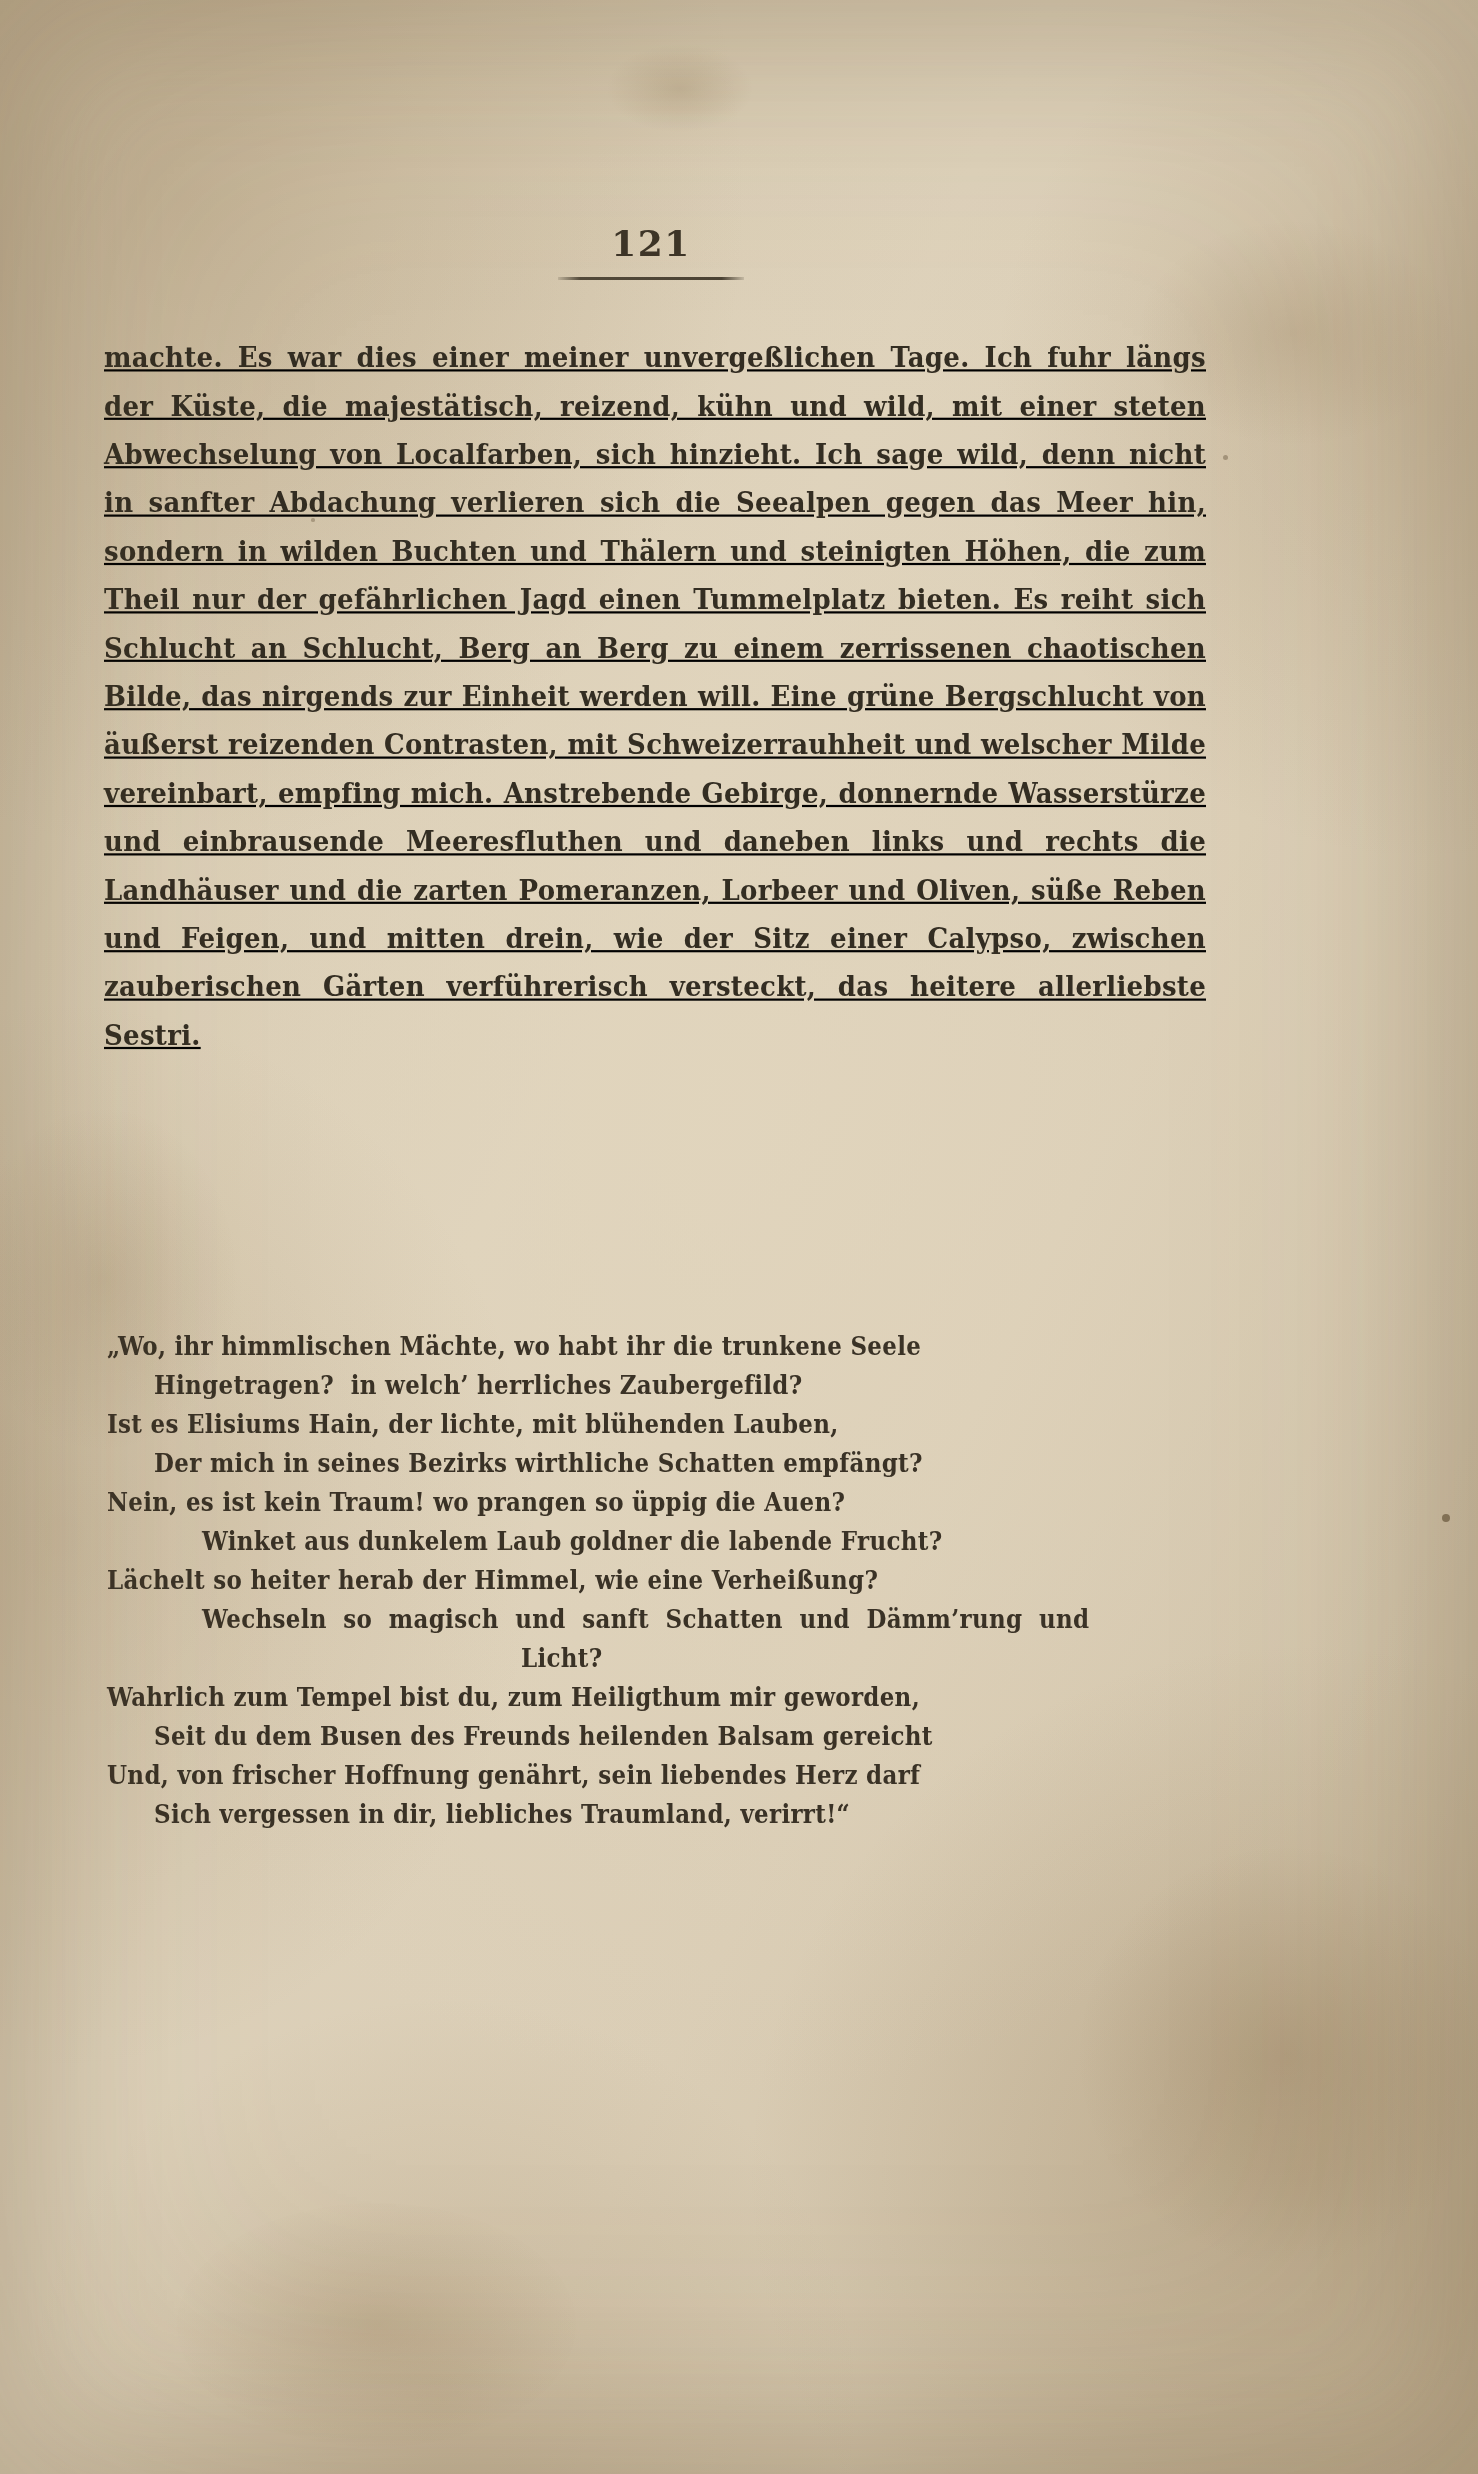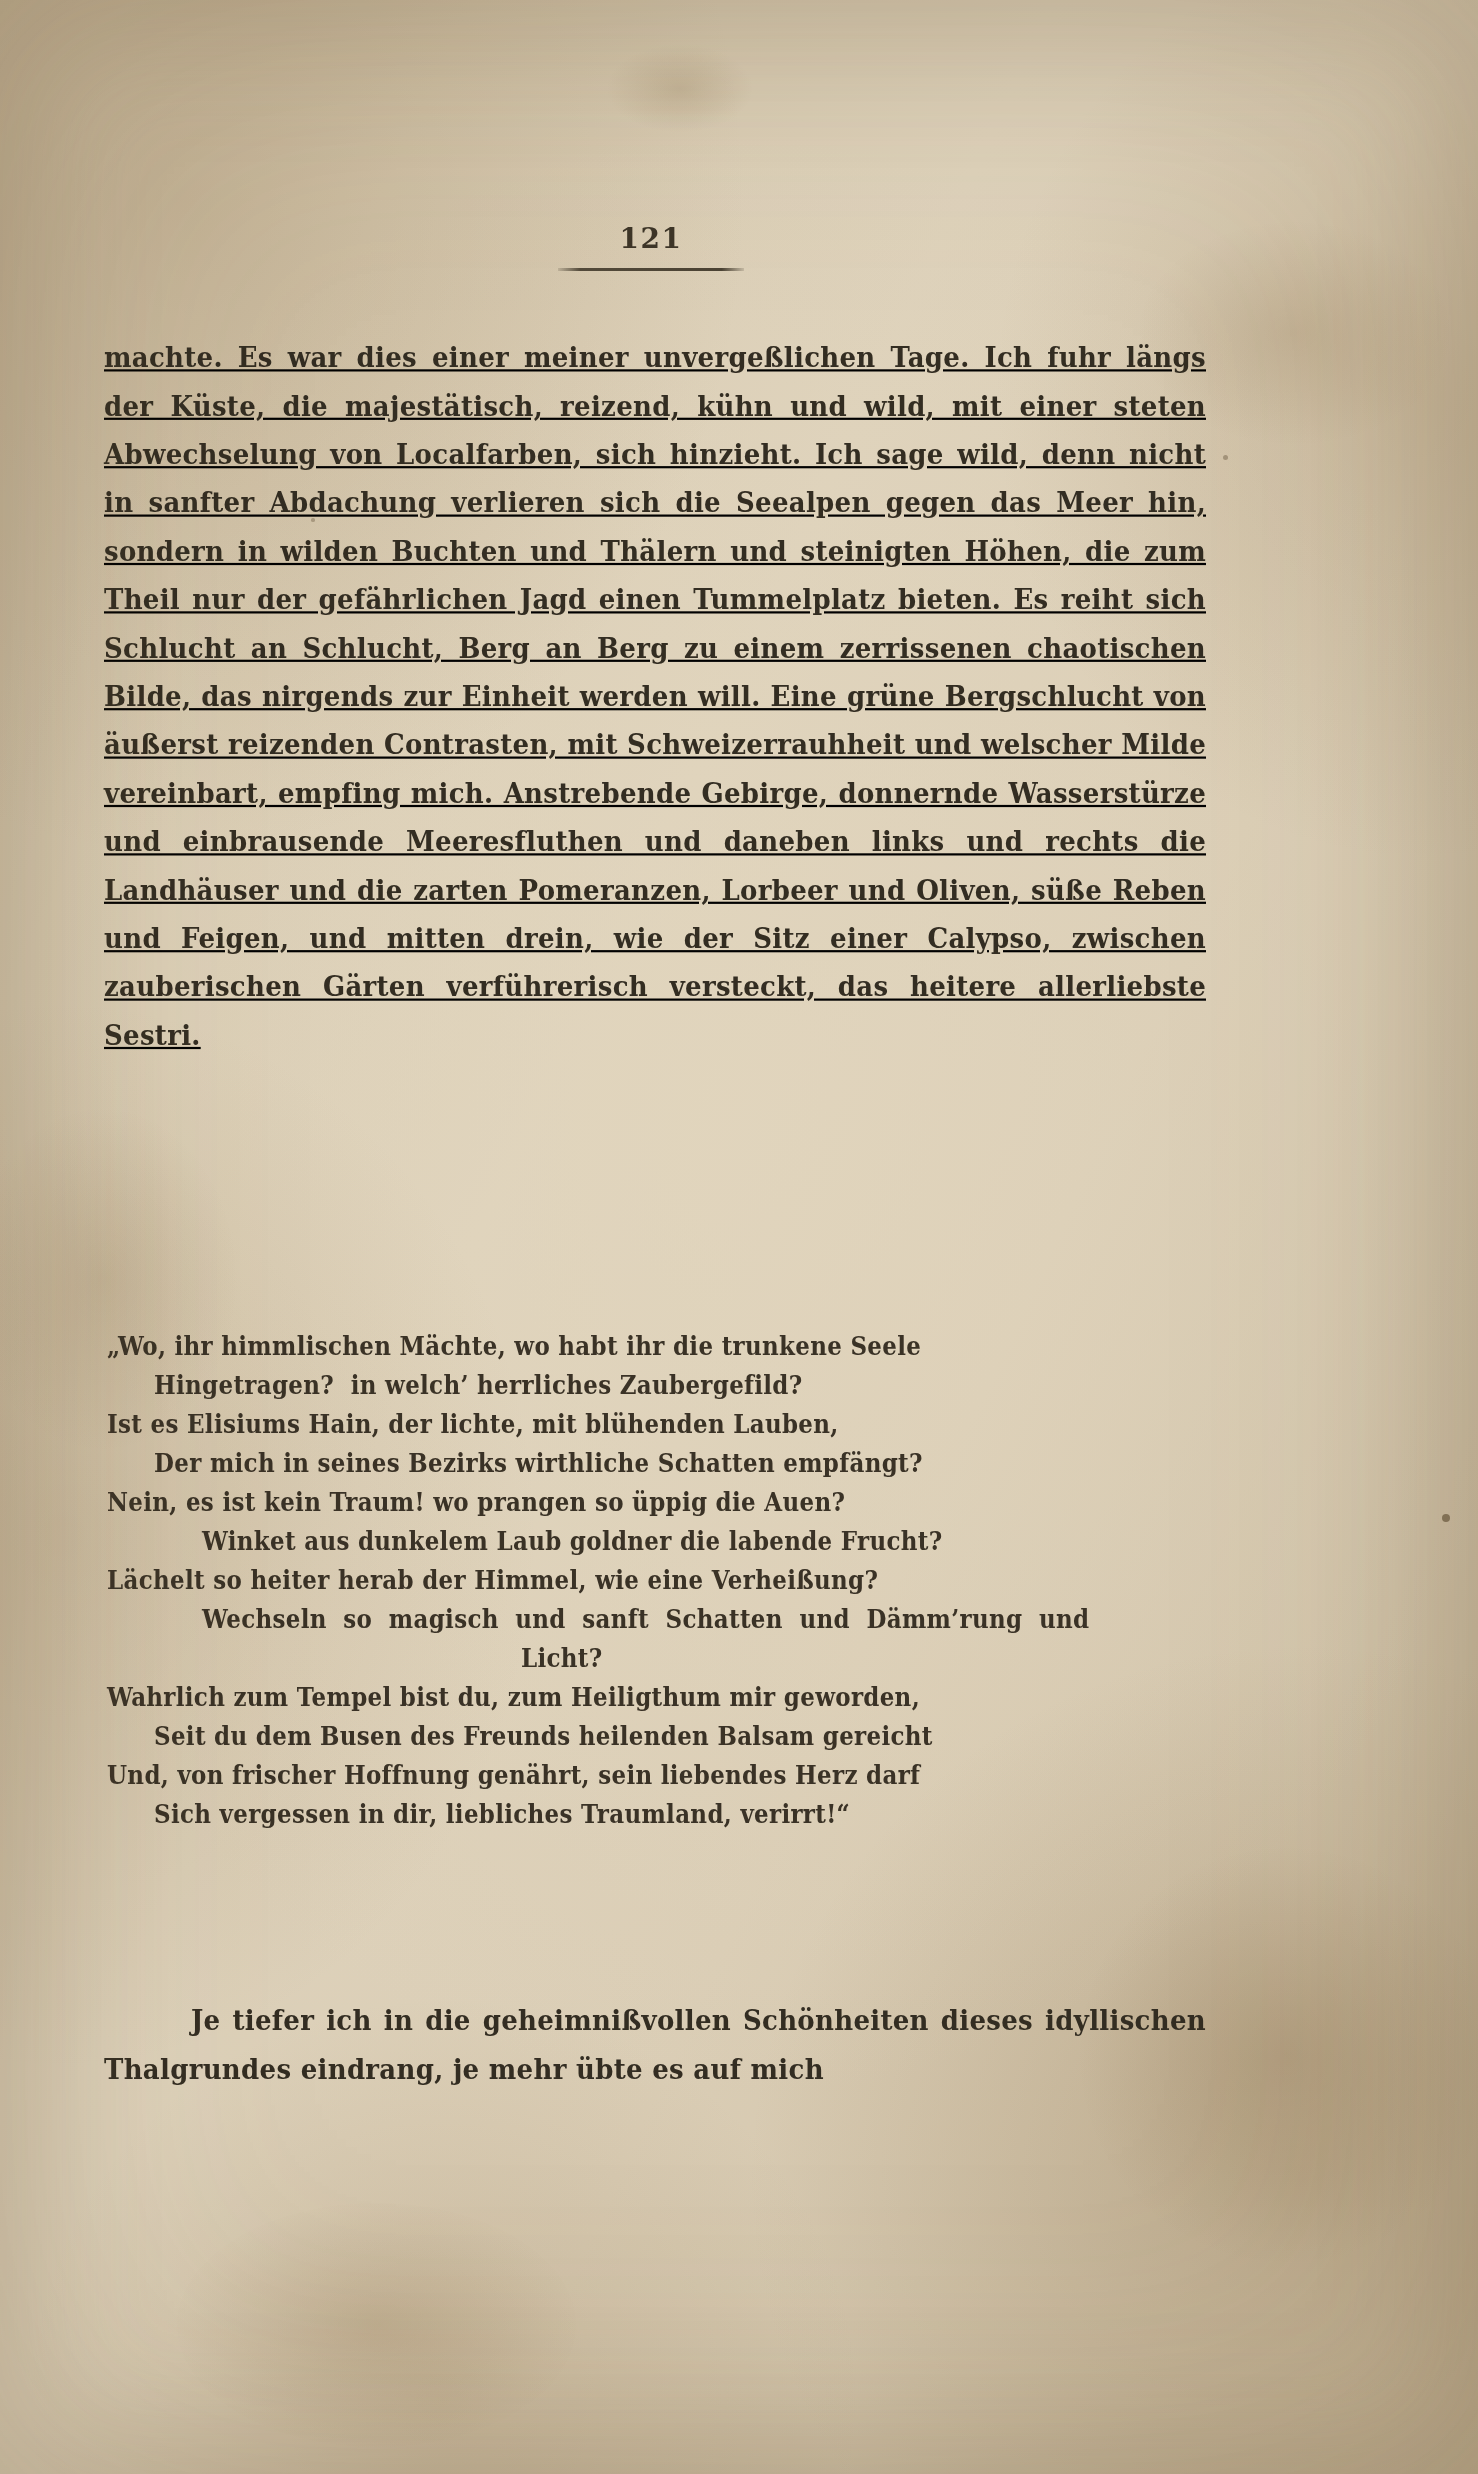--- a/index.html
+++ b/index.html
@@ -50,21 +50,21 @@
   }
   .folio-wrap {
     position: absolute;
     top: 222px;
     left: 0;
     width: 1094px;
     text-align: center;
   }
   .folio {
     font-family: "DejaVu Serif", serif;
-    font-size: 28px;
+    font-size: 36px;
     font-weight: 700;
     letter-spacing: 1.5px;
     color: #3d3528;
   }
   .folio-rule {
     width: 186px;
     height: 3px;
     margin: 13.3px auto 0 auto;
     background: linear-gradient(90deg, rgba(60,52,38,0.15), rgba(60,52,38,0.85) 12%, rgba(60,52,38,0.9) 88%, rgba(60,52,38,0.15));
   }
@@ -173,21 +173,18 @@
       <div class="fraktur line in2">Winket aus dunkelem Laub goldner die labende Frucht?</div>
       <div class="fraktur line">Lächelt so heiter herab der Himmel, wie eine Verheißung?</div>
       <div class="fraktur line in2">Wechseln  so  magisch  und  sanft  Schatten  und  Dämm’rung  und</div>
       <div class="fraktur line center">Licht?</div>
       <div class="fraktur line">Wahrlich zum Tempel bist du, zum Heiligthum mir geworden,</div>
       <div class="fraktur line in1">Seit du dem Busen des Freunds heilenden Balsam gereicht</div>
       <div class="fraktur line">Und, von frischer Hoffnung genährt, sein liebendes Herz darf</div>
       <div class="fraktur line in1">Sich vergessen in dir, liebliches Traumland, verirrt!“</div>
     </div>
 
-    <div id="tail">
-      <p class="fraktur"><span class="first-indent"></span><span>Je tiefer ich in die geheimnißvollen Schönheiten dieses idyllischen Thalgrundes eindrang, je mehr übte es auf mich</span></p>
-    </div>
 
   </div>
 
   <div class="vignette"></div>
 </div>
 
 
 </body></html>

